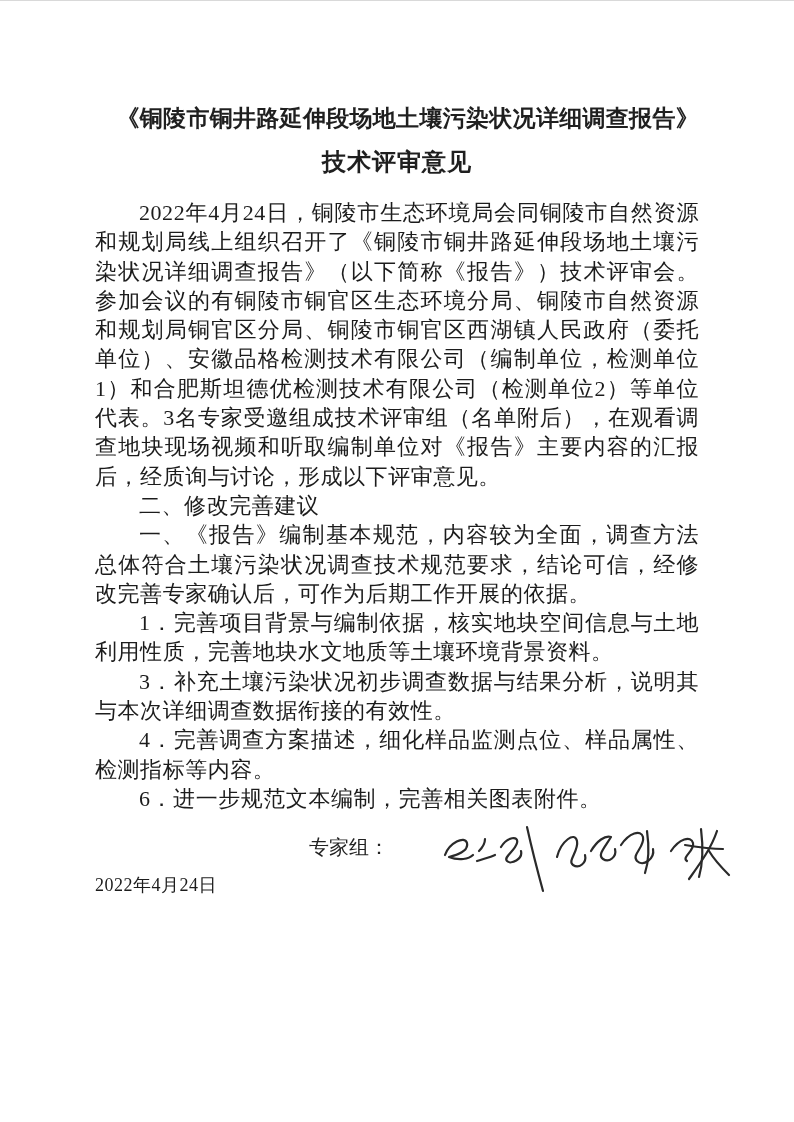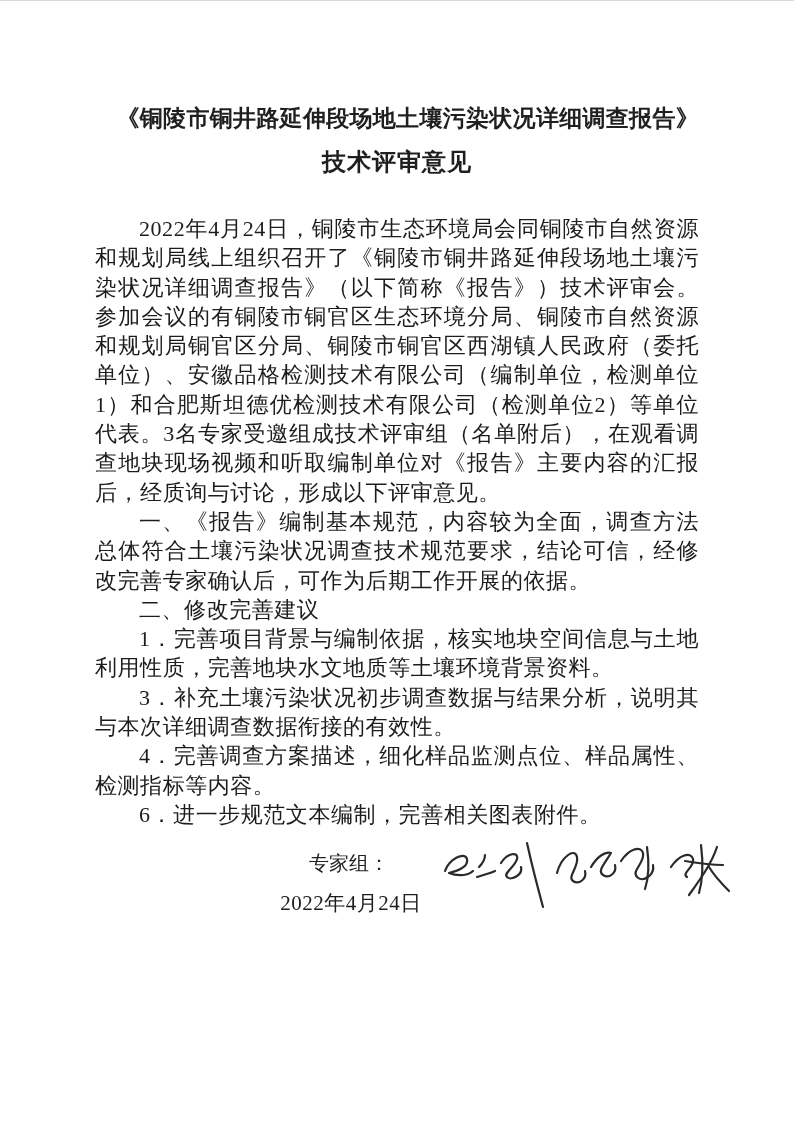--- a/index.html
+++ b/index.html
@@ -25,21 +25,21 @@
   }
   .title1 {
     margin: 0 0 13px 0;
     font-size: 23px; line-height: 30px;
     font-weight: bold;
     text-align: right;
     letter-spacing: 0.3px;
     white-space: nowrap;
   }
   .title2 {
-    margin: 0 0 36px 0;
+    margin: 0 0 20px 0;
     font-size: 24px; line-height: 31px;
     font-weight: bold;
     text-align: center;
     letter-spacing: 1px;
   }
   .para {
     margin: 0;
     font-size: 22px;
     line-height: 29.3px;
     letter-spacing: 0.55px;
@@ -65,39 +65,39 @@
   .sig-svg { overflow: visible; margin-left: 2px; }
   .sig-svg path {
     fill: none;
     stroke: #2a2a2a;
     stroke-width: 2.2;
     stroke-linecap: round;
     stroke-linejoin: round;
   }
   .review-date {
     margin-top: -10px;
-    text-align: center;
+    text-align: left;
     padding-right: 92px;
-    font-size: 21px;
+    font-size: 18px;
     letter-spacing: 0.5px;
     color: #1c1c1c;
   }
 </style>
 </head>
 <body>
 
 <div class="page">
   <div class="scan-edge"></div>
 
   <h1 class="title1">《铜陵市铜井路延伸段场地土壤污染状况详细调查报告》</h1>
   <h2 class="title2">技术评审意见</h2>
 
   <p class="para">2022年4月24日，铜陵市生态环境局会同铜陵市自然资源和规划局线上组织召开了《铜陵市铜井路延伸段场地土壤污染状况详细调查报告》（以下简称《报告》）技术评审会。参加会议的有铜陵市铜官区生态环境分局、铜陵市自然资源和规划局铜官区分局、铜陵市铜官区西湖镇人民政府（委托单位）、安徽品格检测技术有限公司（编制单位，检测单位1）和合肥斯坦德优检测技术有限公司（检测单位2）等单位代表。3名专家受邀组成技术评审组（名单附后），在观看调查地块现场视频和听取编制单位对《报告》主要内容的汇报后，经质询与讨论，形成以下评审意见。</p>
+  <p class="para">二、修改完善建议</p>
   <p class="para">一、《报告》编制基本规范，内容较为全面，调查方法总体符合土壤污染状况调查技术规范要求，结论可信，经修改完善专家确认后，可作为后期工作开展的依据。</p>
-  <p class="para">二、修改完善建议</p>
   <p class="para">1．完善项目背景与编制依据，核实地块空间信息与土地利用性质，完善地块水文地质等土壤环境背景资料。</p>
   <p class="para">3．补充土壤污染状况初步调查数据与结果分析，说明其与本次详细调查数据衔接的有效性。</p>
   <p class="para">4．完善调查方案描述，细化样品监测点位、样品属性、检测指标等内容。</p>
   <p class="para">6．进一步规范文本编制，完善相关图表附件。</p>
 
   <div class="sig-row">
     <span class="sig-label">专家组：</span>
     <svg class="sig-svg" width="310" height="62" viewBox="0 0 310 62">
       <g>
         <path d="M6,34 C10,22 26,14 28,22 C30,30 18,34 10,36 C20,40 30,38 34,34"></path>

